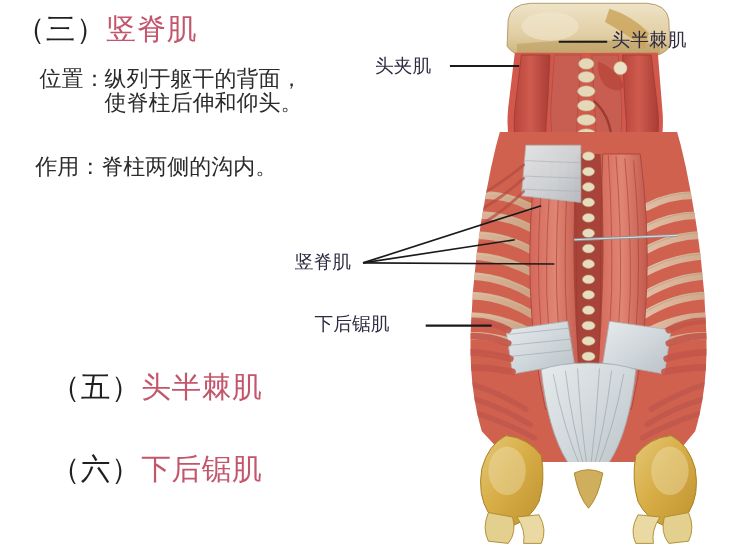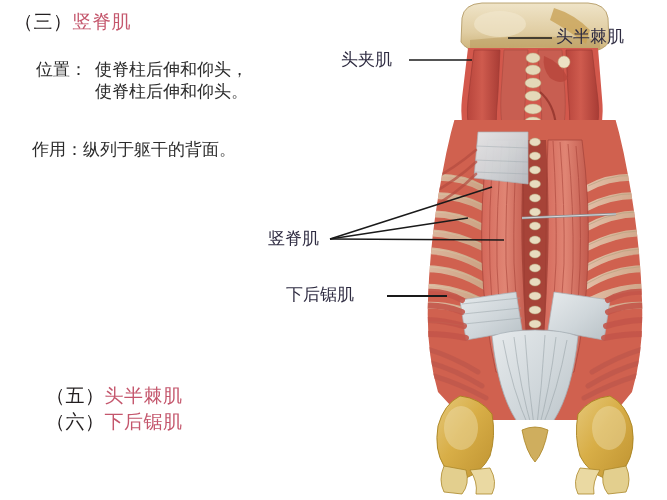--- a/index.html
+++ b/index.html
@@ -20,33 +20,33 @@
   }
 
   
   .txt {
     position: absolute;
     white-space: pre;
     color: #231f20;
     line-height: 1.22;
   }
   .heading {
-    font-size: 19px;
+    font-size: 27px;
     letter-spacing: 0.5px;
   }
   .heading .num { color: #231f20; }
   .heading .name { color: #c4566c; }
 
   #head-3   { left: 14px;  top: 10px;  }
   #head-4   { left: 46px;  top: 253px; }
-  #head-5   { left: 46px;  top: 336px; margin-top: 48px; }
+  #head-5   { left: 46px;  top: 336px; }
   #head-6   { left: 46px;  top: 410px; text-align: right; }
 
   .body-text {
-    font-size: 17px;
+    font-size: 20px;
     color: #2b2b2b;
   }
   #pos-label  { left: 36px; top: 60px; }
   #pos-line1  { left: 95px; top: 60px; }
   #pos-line2  { left: 95px; top: 82px; }
   #use-line   { left: 32px; top: 140px; }
 
   
   #figure {
     position: absolute;
@@ -339,23 +339,23 @@
 
   <div class="callout" id="lbl-semispinalis">头半棘肌</div>
 
   <div class="callout" id="lbl-erector">竖脊肌</div>
 
   <div class="callout" id="lbl-serratus">下后锯肌</div>
 
   <div class="txt heading" id="head-3"><span class="num">（三）</span><span class="name">竖脊肌</span></div>
 
   <div class="txt body-text" id="pos-label">位置：</div>
-  <div class="txt body-text" id="pos-line1">使脊柱后伸和仰头，</div>
+  <div class="txt body-text" id="pos-line1">纵列于躯干的背面，</div>
   <div class="txt body-text" id="pos-line2">使脊柱后伸和仰头。</div>
 
-  <div class="txt body-text" id="use-line">作用：纵列于躯干的背面。</div>
+  <div class="txt body-text" id="use-line">作用：脊柱两侧的沟内。</div>
 
 
   <div class="txt heading" id="head-5"><span class="num">（五）</span><span class="name">头半棘肌</span></div>
 
   <div class="txt heading" id="head-6"><span class="num">（六）</span><span class="name">下后锯肌</span></div>
 
 </div>
 
 </body></html>

